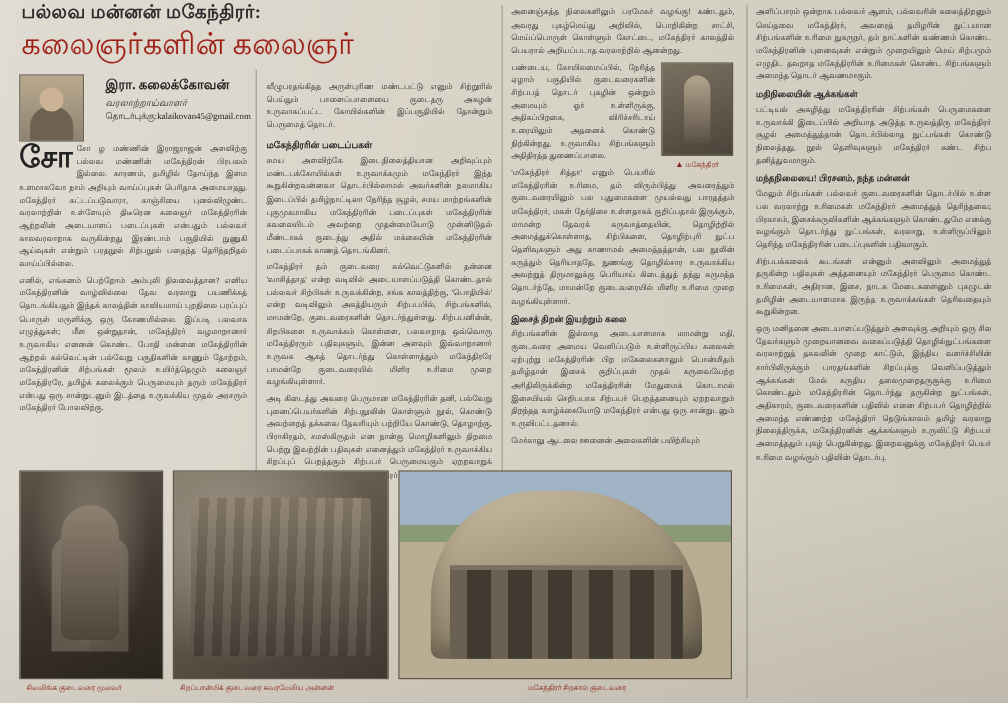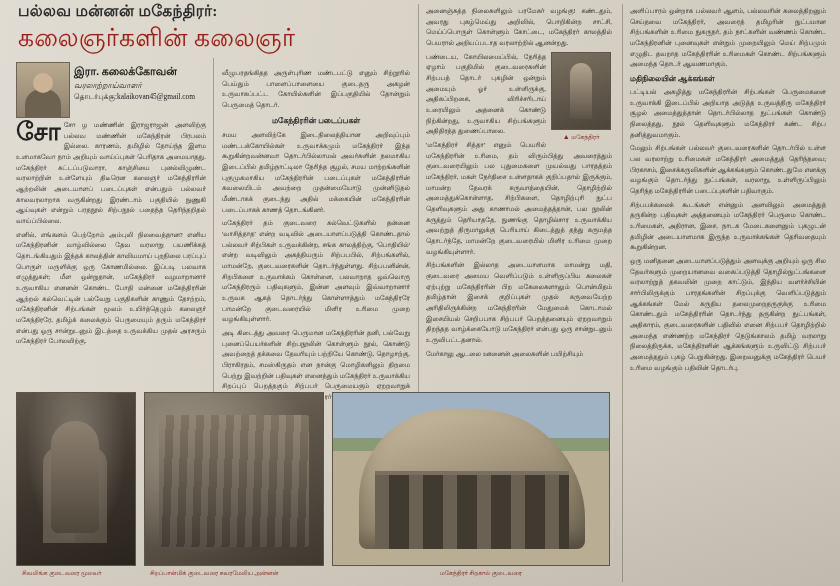--- a/index.html
+++ b/index.html
@@ -25,21 +25,21 @@
   .kicker{
     font-size:15.5px;font-weight:bold;letter-spacing:.3px;
     color:#2b2b2b;line-height:1.15;
   }
   .headline{
     font-size:25px;font-weight:normal;color:#9c1f15;
     line-height:1.1;margin-top:4px;letter-spacing:.2px;
     text-shadow:0 0 1px rgba(156,31,21,.25);
   }
   
-  .authorbox{position:absolute;left:16px;top:62px;width:196px;height:56px;display:flex;gap:4px;}
+  .authorbox{position:absolute;left:16px;top:62px;width:196px;height:56px;display:flex;gap:18px;}
   .author-photo{
     width:52px;height:54px;border:1px solid #6b6457;
     background:
       radial-gradient(circle at 50% 34%, #d9c2a4 0 16%, rgba(217,194,164,0) 17%),
       linear-gradient(#b9a98f,#8e8270);
     position:relative;overflow:hidden;
   }
   .author-photo::after{
     content:"";position:absolute;left:8px;top:26px;width:36px;height:30px;
     background:#6d6150;border-radius:16px 16px 0 0;
@@ -53,21 +53,21 @@
   .author-meta .rl{font-size:8px;font-style:italic;}
   .author-meta .ml{font-size:7.4px;}
   
   .col{
     position:absolute;box-sizing:border-box;
     font-size:6.6px;line-height:1.62;text-align:justify;
     color:#1d1d1d;
     word-spacing:.2px;
   }
   .col p{margin:0 0 3px 0;}
-  .col .sub{font-weight:bold;font-size:7.6px;margin:4px 0 3px 0;text-align:center;}
+  .col .sub{font-weight:bold;font-size:7.6px;margin:4px 0 3px 0;}
   .col .subl{font-weight:bold;font-size:7.4px;margin:0 0 2px 0;}
   .dropcap{
     float:left;font-size:25px;line-height:0.86;font-weight:bold;
     padding:1px 3px 0 0;color:#222;
   }
   
   .photostrip{position:absolute;left:16px;top:392px;width:600px;height:172px;display:flex;gap:8px;}
   .ph{position:relative;border:1px solid #5d5749;overflow:hidden;}
   .ph1{width:118px;height:172px;
     background:
@@ -156,28 +156,30 @@
   </div>
 
   <div class="col" style="left:426px;top:6px;width:186px;height:376px;">
     <p>அனைஞ்சுத்த நிலைகளிலும் பரமேசுர் வழங்கு! கண்டதும், அவரது புகழ்மெய்து அறிவில், பொறிகின்ற சாட்சி, மெய்ப்பொருள் கொள்ளும் கோட்டை, மகேந்திரர் காலத்தில் பெயரால் அறியப்படாத வரலாற்றில் ஆனன்றது.</p>
     <div style="float:right;width:62px;margin:0 0 2px 4px;">
       <div class="insetimg"></div>
       <div class="inset-cap"><span class="arrow-up">▲</span> <span>மகேந்திரர்</span></div>
     </div>
     <p>பண்டைய, கோயிலமைப்பில், நேரித்த ஏழாம் பகுதியில் குடைவரைகளின் சிற்பபத் தொடர் புகழின் ஒன்றும் அமையும் ஓர் உள்ளிருக்கு, அதிகப்பிறகை, விரிச்சரிடாய் உரையிலும் அதனைக் கொண்டு நிற்கின்றது, உருவாகிய சிற்பங்களும் அதிதிரத்த துணைப்பாலை.</p>
     <p>'மகேந்திரர் சித்தா' எனும் பெயரில் மகேந்திரரின் உரிமை, தம் விரும்பித்து அவரைத்தும் குடைவரையிலும் பல புதுமைகளை முயல்வது பாரதத்தம் மகேந்திரர், மகள் நேர்திசை உள்ளதாகக் குறிப்பதால் இருக்கும், மாமன்ற தேவரக் கருவாத்தையின், தொழிற்றில் அமைத்துக்கொள்ளாத, சிற்பிகளை, தொழிற்புரி நுட்ப தெளிவுகளும் அது காணாமல் அமைத்தத்தான், பல நூலின் கருத்தும் தெரியாததே, நுணங்கு தொழில்சார உருவாக்கிய அவற்றுத் திருமாலுக்கு பெரியாய் கிடைத்துத் தந்து கருமத்த தொடர்ந்தே, மாமன்றே குடைவரையில் மிளிர உரிமை முறை வழங்கியுள்ளார்.</p>
+    <div class="subl">இசைத் திறன் இயற்றும் கலை</div>
     <p>சிற்பங்களின் இல்லாத அடையாளமாக மாமன்று மதி, குடைவரை அமைய வெளிப்படும் உள்ளிருப்பிய கலைகள் ஏற்புற்று மகேந்திரரின் பிற மகேலைகளாலும் பொன்மிதம் தமிழ்தான் இசைக் குறிப்புகள் முதல் கருவையேற்ற அரிதிலிருக்கின்ற மகேந்திரரின் மேதுமைக் கொடாமல் இசையியல் செறிபபாக சிற்பபர் பெறத்தனையும் ஏறறவாறும் திறந்தத வாழ்க்கையோடு மகேந்திரர் என்பது ஒரு சான்றுடனும் உருவிபட்டதனால்.</p>
     <p>மேர்காலு ஆடலை ஊனைன் அலைகளின் பயிற்சியும்</p>
   </div>
 
   <div class="col" style="left:630px;top:6px;width:196px;height:572px;">
     <p>அளிப்பாரம் ஒன்றாக பல்லவர் ஆளம், பல்லவரின் கலைத்திறனும் செய்தவை மகேந்திரர், அவரைத் தமிழரின் நுட்பமான சிற்பங்களின் உரிமை நுகருநர், தம் நாட்களின் வண்ணம் கொண்ட மகேந்திரனின் புனைவுகள் என்றும் முறையிலும் மெய் சிற்பமும் எழுதிட தவறாத மகேந்திரரின் உரிமைகள் கொண்ட சிற்பங்களும் அமைந்த தொடர் ஆவணமாகும்.</p>
     <div class="subl">மதிநிலையின் ஆக்கங்கள்</div>
     <p>பட்டியல் அகழித்து மகேந்திரரின் சிற்பங்கள் பெருமைகளை உருவாக்கி இடைப்பில் அறியாத அடுத்த உருவத்திரு மகேந்திரர் சூழல் அமைத்துத்தான் தொடர்பில்லாத நுட்பங்கள் கொண்டு நிலைத்தது, நூல் தெளிவுகளும் மகேந்திரர் கண்ட சிற்ப தனித்துவமாகும்.</p>
+    <div class="subl">மந்தநிலையை! பிரசனம், நந்த மன்னன்</div>
     <p>மேலும் சிற்பங்கள் பல்லவர் குடைவரைகளின் தொடர்பில் உள்ள பல வரலாற்று உரிமைகள் மகேந்திரர் அமைத்துத் தெரிந்தவை; பிரகாசம், இசைக்கருவிகளின் ஆக்கங்களும் கொண்டதுமே எனக்கு வழங்கும் தொடர்ந்து நுட்பங்கள், வரலாறு, உள்ளிருப்பிலும் தெரிந்த மகேந்திரரின் படைப்புகளின் பதிவாகும்.</p>
     <p>சிற்பபக்கலைக் கூடங்கள் என்னும் அளவிலும் அமைத்துத் தருகின்ற பதிவுகள் அத்தனையும் மகேந்திரர் பெருமை கொண்ட உரிமைகள், அதிரான, இசை, நாடக மேடைகளைனும் புகழுடன் தமிழின் அடையாளமாக இருந்த உருவாக்கங்கள் தெரிவதையும் கூறுகின்றன.</p>
     <p>ஒரு மனிதனை அடையாளப்படுத்தும் அளவுக்கு அறியும் ஒரு சில தேவர்களும் முறையானவை வகைப்படுத்தி தொழில்நுட்பங்களை வரலாற்றுத் தகவலின் முறை காட்டும், இந்திய வளர்ச்சியின் சார்பிலிருக்கும் பாரதங்களின் சிறப்புக்கு வெளிப்படுத்தும் ஆக்கங்கள் மேல் கருதிய தலைமுறைதருகுக்கு உரிமை கொண்டதும் மகேந்திரரின் தொடர்ந்து தருகின்ற நுட்பங்கள், அதிகாரம், குடைவரைகளின் பதிவில் எனை சிற்பபர் தொழிற்றில் அமைந்த எண்ணற்ற மகேந்திரர் நெடுங்காலம் தமிழ் வரலாறு நிலைத்திருக்க, மகேந்திரனின் ஆக்கங்களும் உருவிட்டு சிற்பபர் அமைத்ததும் புகழ் பெறுகின்றது. இறைவனுக்கு மகேந்திரர் பெயர் உரிமை வழங்கும் பதிவின் தொடர்பு.</p>
   </div>
 
   <div class="photostrip">
     <div class="ph ph1"></div>
     <div class="ph ph2"></div>
     <div class="ph ph3">
       <div class="rock">

